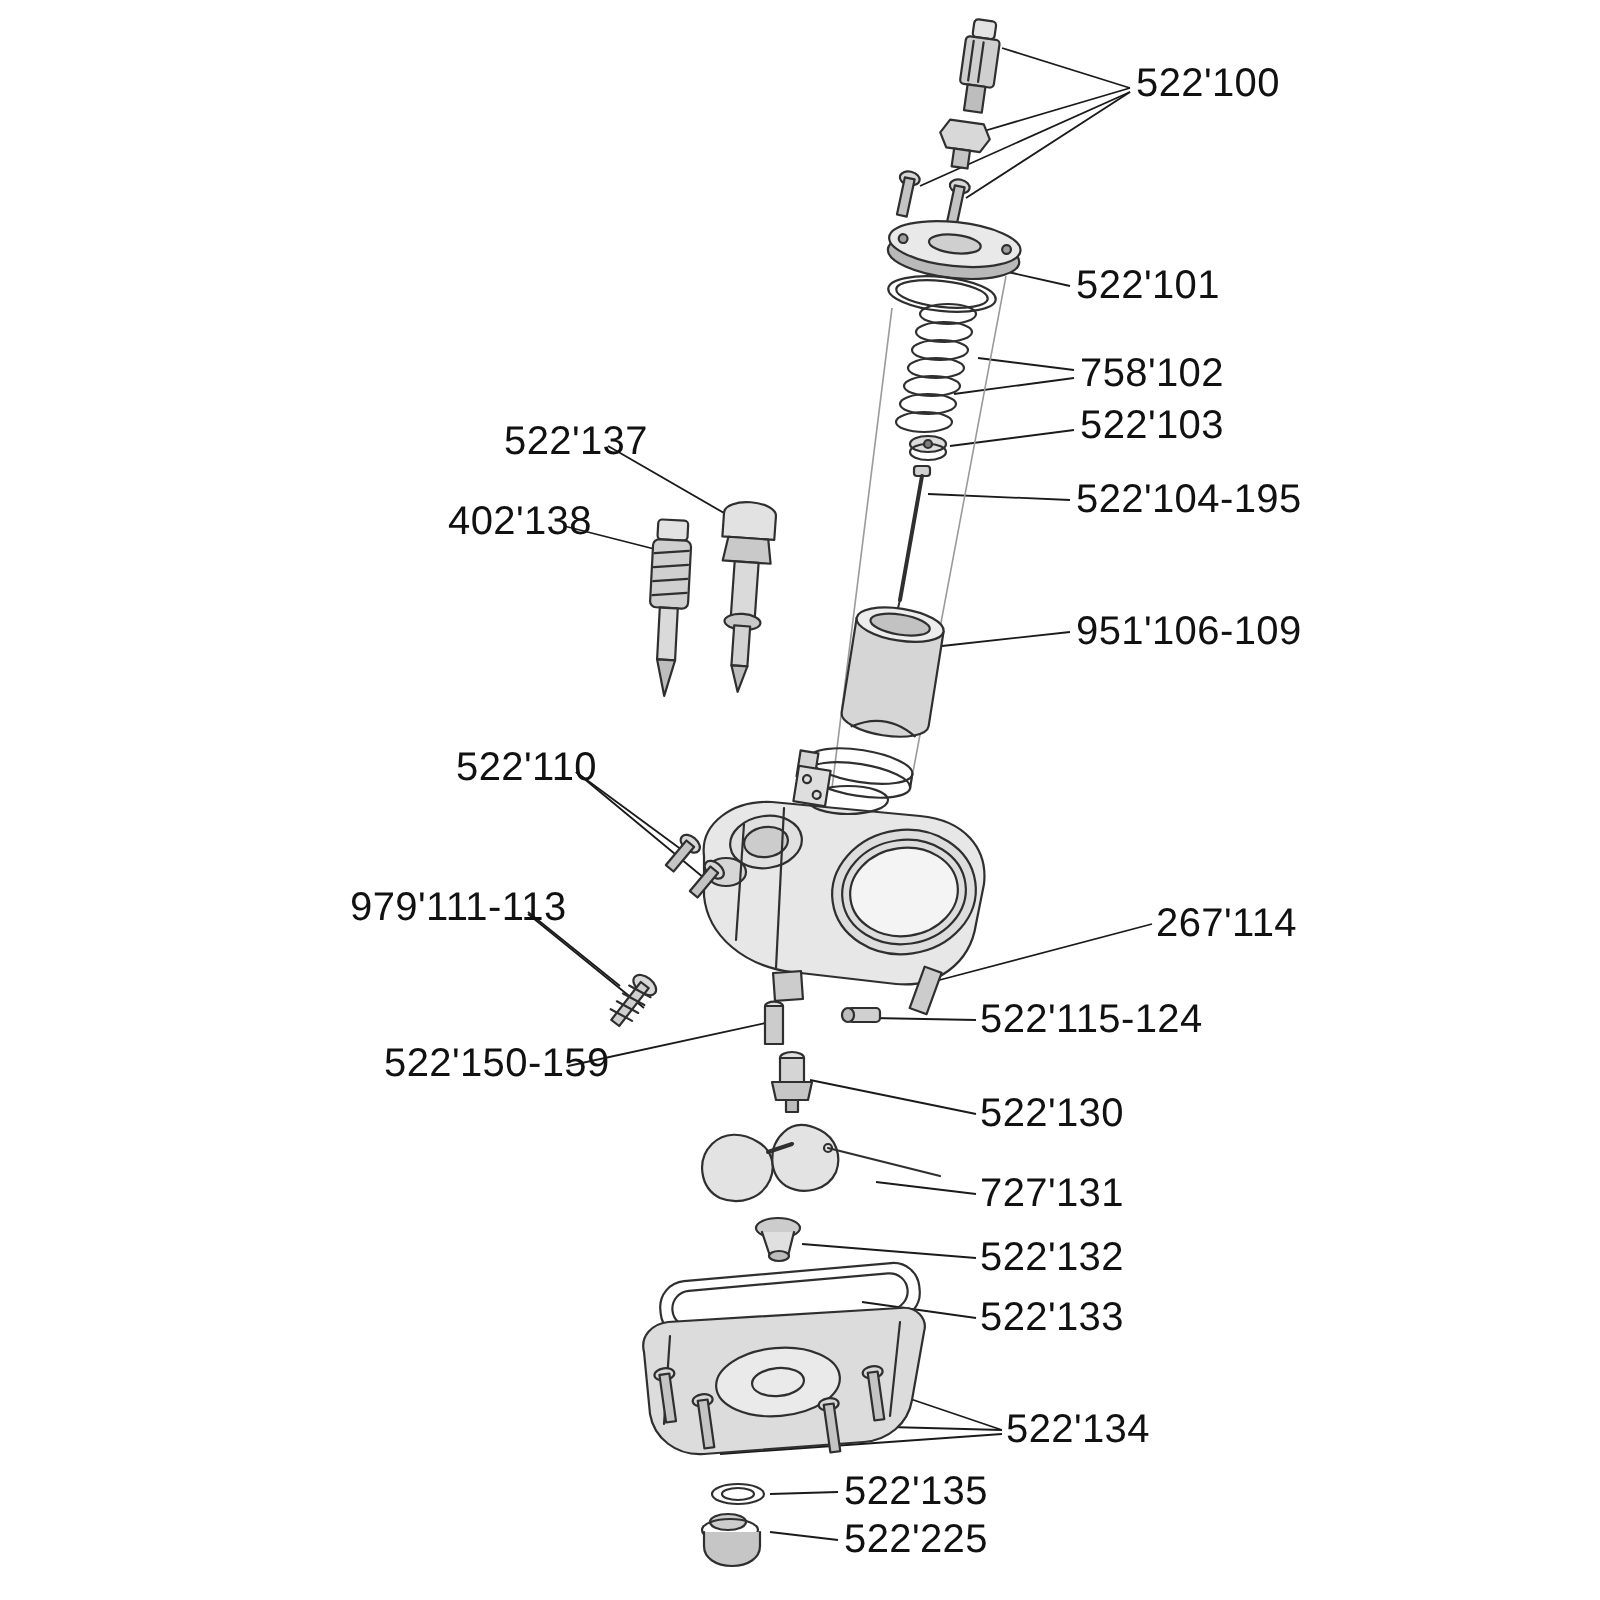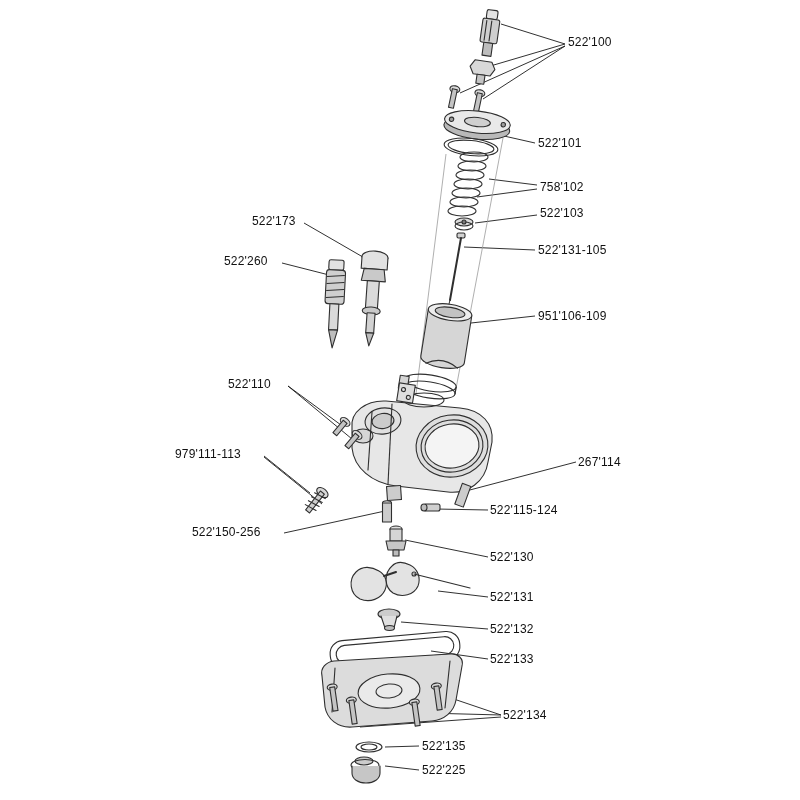--- a/index.html
+++ b/index.html
@@ -6,21 +6,21 @@
   .canvas {
     position:relative;
     width:800px; height:800px;
     background:#ffffff;
     overflow:hidden;
     font-family:"Liberation Sans", sans-serif;
   }
   .canvas svg { position:absolute; left:0; top:0; }
   .lbl {
     position:absolute;
-    font-size:12px;
+    font-size:20px;
     line-height:17px;
     color:#111111;
     white-space:nowrap;
     letter-spacing:0.2px;
   }
 </style>
 </head>
 <body>
 
 <div class="canvas">
@@ -267,30 +267,30 @@
       <path d="M352,766 L352,773 C352,779 358,783 366,783 C374,783 380,779 380,773 L380,766" fill="#c6c6c6"></path>
     </g>
 
   </g>
 </svg>
 
 <div class="lbl" style="left:568px;top:34px">522'100</div>
 <div class="lbl" style="left:538px;top:135px">522'101</div>
 <div class="lbl" style="left:540px;top:179px">758'102</div>
 <div class="lbl" style="left:540px;top:205px">522'103</div>
-<div class="lbl" style="left:538px;top:242px">522'131-105</div>
+<div class="lbl" style="left:538px;top:242px">522'104-195</div>
 <div class="lbl" style="left:538px;top:308px">951'106-109</div>
-<div class="lbl" style="left:252px;top:213px">522'173</div>
-<div class="lbl" style="left:224px;top:253px">522'260</div>
+<div class="lbl" style="left:252px;top:213px">522'137</div>
+<div class="lbl" style="left:224px;top:253px">402'138</div>
 <div class="lbl" style="left:228px;top:376px">522'110</div>
 <div class="lbl" style="left:175px;top:446px">979'111-113</div>
 <div class="lbl" style="left:578px;top:454px">267'114</div>
 <div class="lbl" style="left:490px;top:502px">522'115-124</div>
-<div class="lbl" style="left:192px;top:524px">522'150-256</div>
+<div class="lbl" style="left:192px;top:524px">522'150-159</div>
 <div class="lbl" style="left:490px;top:549px">522'130</div>
-<div class="lbl" style="left:490px;top:589px">522'131</div>
+<div class="lbl" style="left:490px;top:589px">727'131</div>
 <div class="lbl" style="left:490px;top:621px">522'132</div>
 <div class="lbl" style="left:490px;top:651px">522'133</div>
 <div class="lbl" style="left:503px;top:707px">522'134</div>
 <div class="lbl" style="left:422px;top:738px">522'135</div>
 <div class="lbl" style="left:422px;top:762px">522'225</div>
 
 </div>
 
 </body></html>

